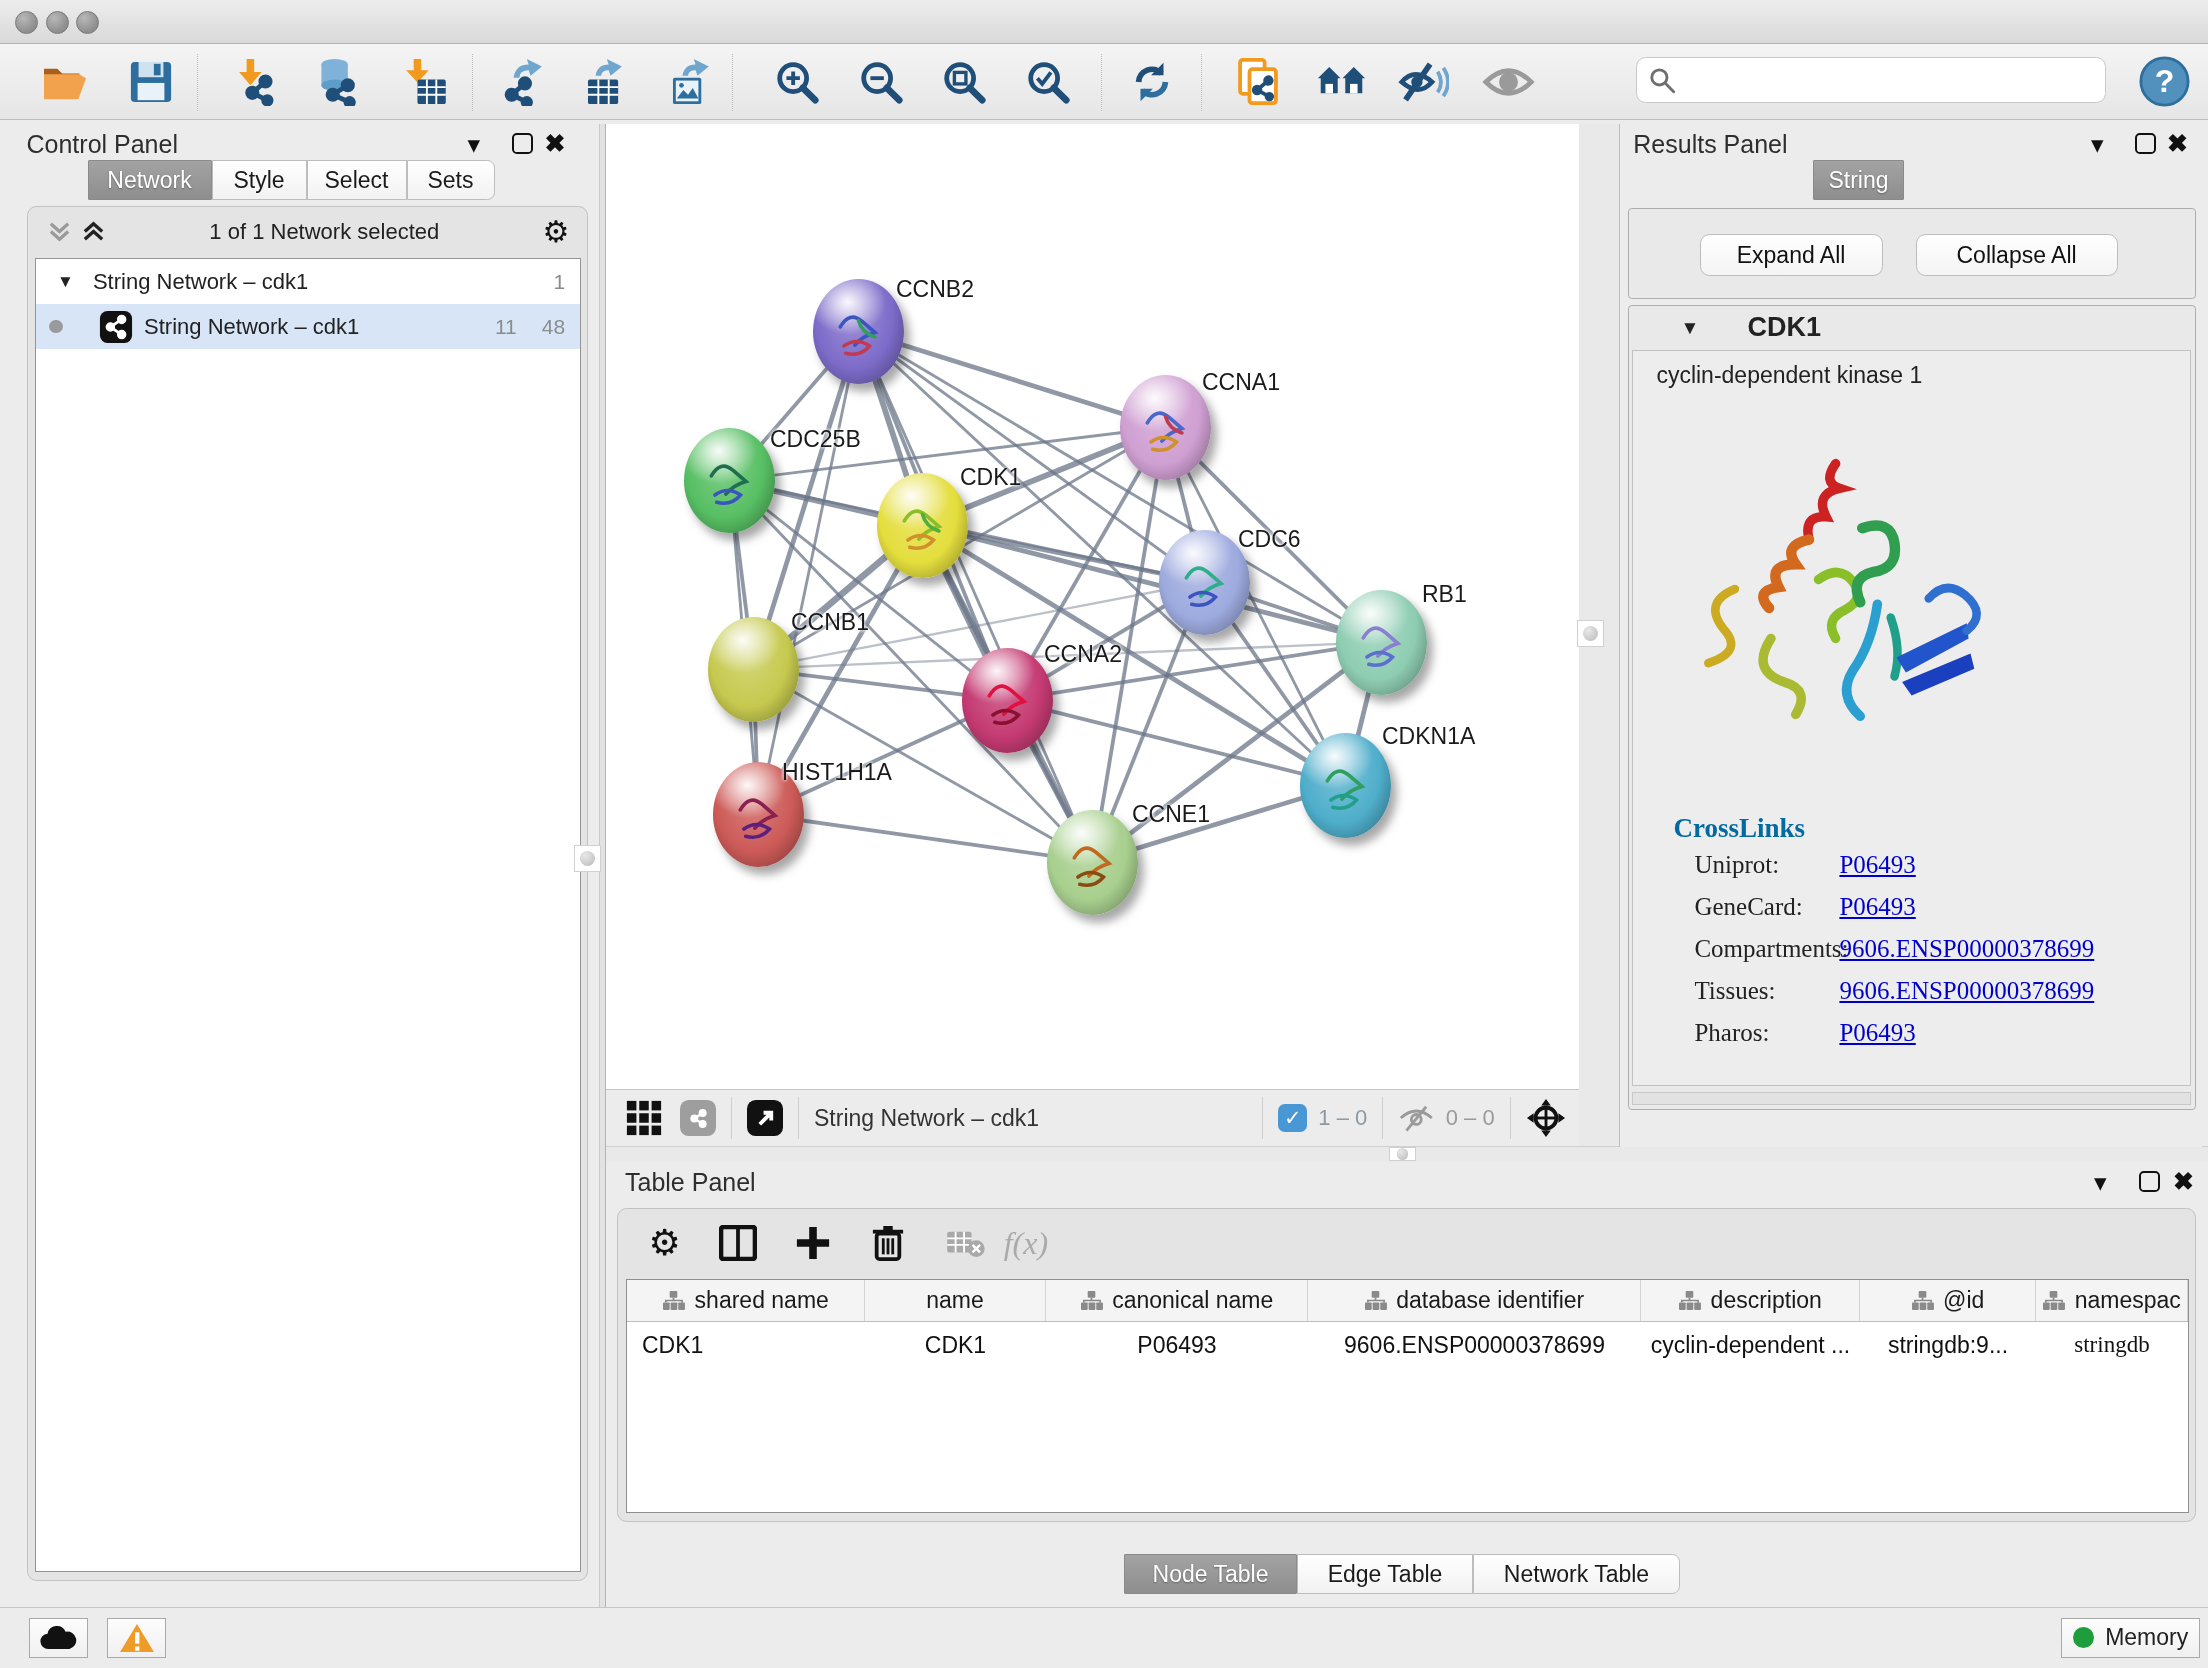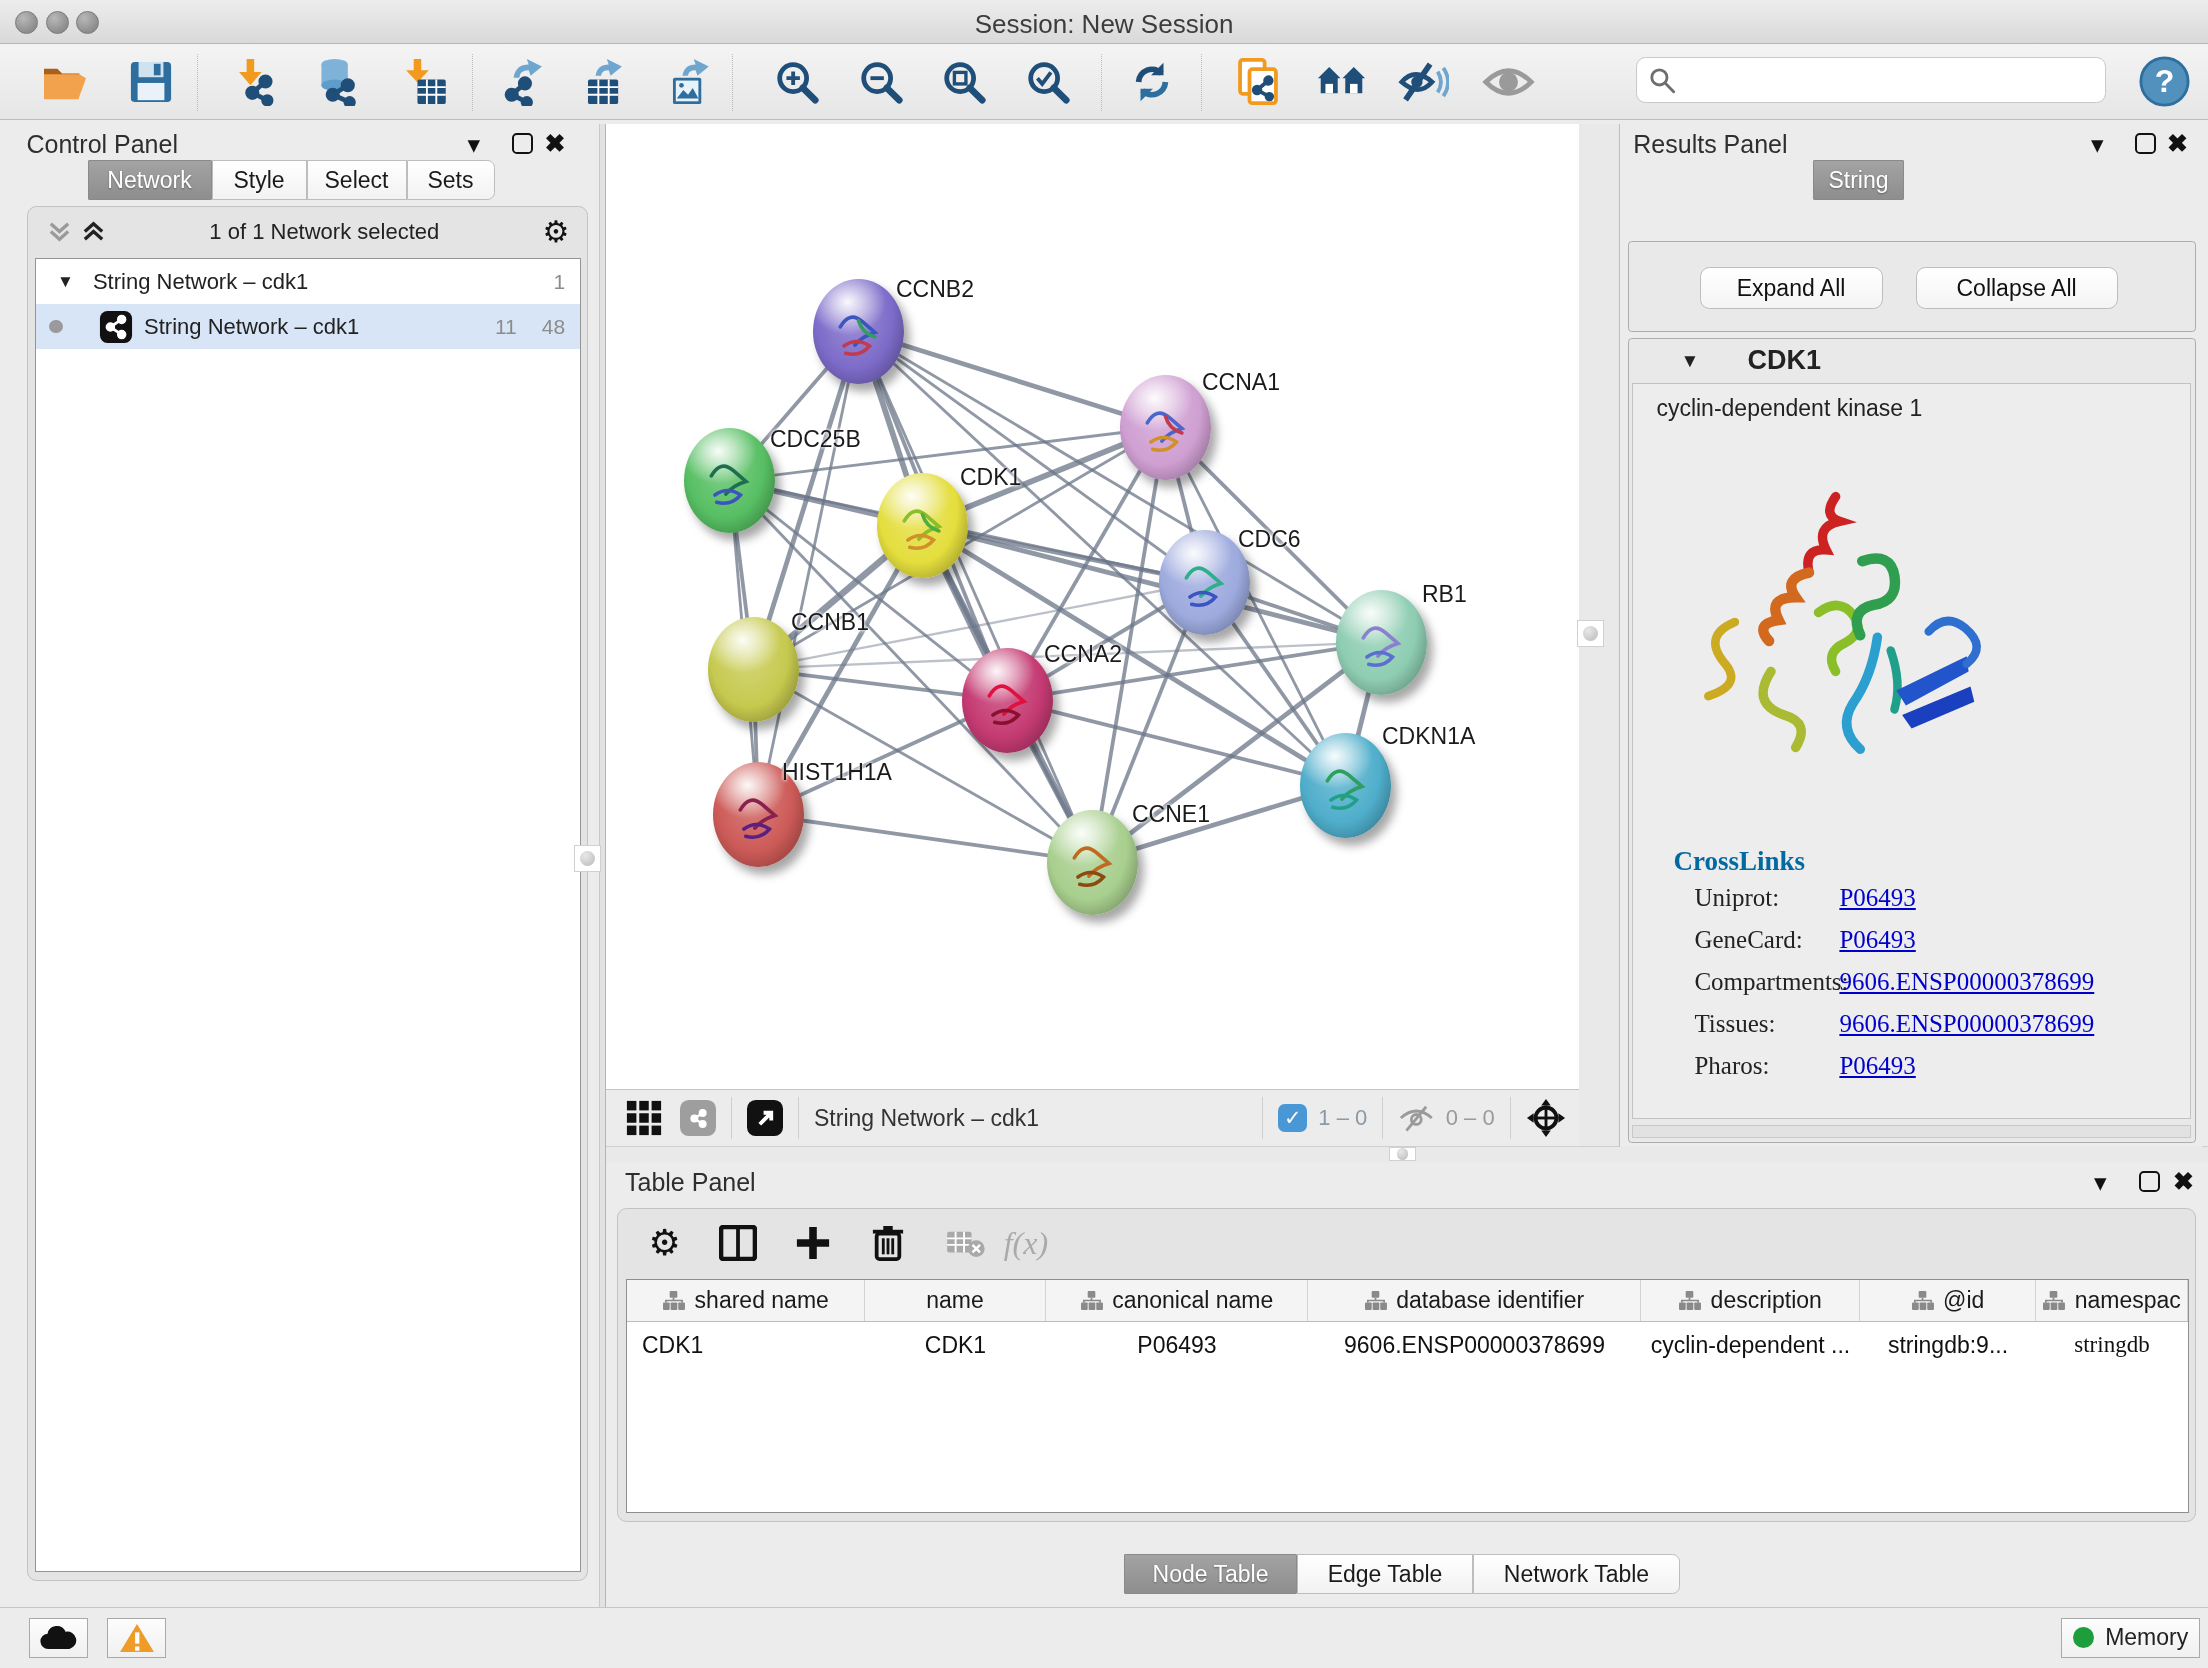--- a/index.html
+++ b/index.html
@@ -53,21 +53,21 @@
   .rounded-ic { width:36px; height:36px; border-radius:8.6px; display:flex; align-items:center; justify-content:center; }
   #view-title { font-size:23px; color:#333; }
   .statnum { font-size:22px; color:#8b99a7; }
 
   
   .grip { background:#fff; border:1px solid #d0d0d0; display:flex; align-items:center; justify-content:center; }
   .grip i { display:block; width:15px; height:15px; border-radius:50%; background:radial-gradient(circle at 35% 30%,#e8e8e8,#b9b9b9); }
 
   
   #results-panel { left:1619px; top:124px; width:583px; height:1023px; background:#ececec; border-left:1.9px solid #bdbdbd; }
-  .rbox { position:absolute; left:7.6px; width:568px; background:#e9e9e9; border:1px solid #adadad; border-radius:3.8px;margin-top:33px; }
+  .rbox { position:absolute; left:7.6px; width:568px; background:#e9e9e9; border:1px solid #adadad; border-radius:3.8px; }
   .pushbtn { height:42px; background:linear-gradient(#ffffff,#f4f4f4); border:1px solid #bdbdbd; border-radius:9.5px;
     font-size:23px; display:flex; align-items:center; justify-content:center; color:#111; }
   #rp-content { position:absolute; left:3.8px; top:44px; right:3.8px; height:736px; background:#ededed; border:1px solid #c2c2c2; }
   .xl-title { font-family:"Liberation Serif",serif; font-weight:bold; font-size:27px; color:#0369a1; }
   .xl-row { position:absolute; font-family:"Liberation Serif",serif; font-size:25px; }
   .xl-row a { color:#0000cc; text-decoration:underline; }
 
   
   #table-panel { left:606px; top:1162px; width:1603px; height:445px; background:#ececec; }
   #tp-inner { left:11.4px; top:46px; width:1579px; height:314px; background:#e4e4e4; border:1px solid #c2c2c2; border-radius:9.5px; }
@@ -86,21 +86,20 @@
   #memory-btn { left:2061px; top:9.5px; width:139px; height:40px; background:linear-gradient(#fdfdfd,#f0f0f0); border:1.9px solid #a9a9a9; display:flex; align-items:center; justify-content:center; gap:11.4px; font-size:23px; }
   #memory-btn i { width:21px; height:21px; border-radius:50%; background:#1d9d3c; display:block; }
 </style>
 </head>
 <body>
 
 <div id="titlebar" class="abs">
   <div class="traffic abs" style="left:15px"></div>
   <div class="traffic abs" style="left:46px"></div>
   <div class="traffic abs" style="left:76px"></div>
-  <div id="win-title" class="abs">Session: New Session</div>
 </div>
 
 <div id="toolbar" class="abs">
   <div class="tbtn abs" style="left:38px">
     <svg width="48" height="42" viewBox="0 0 50 44">
       <path d="M3 8 h14 l5 5 h18 v6 H3z" fill="#a9601c"></path>
         <path d="M3 14 h37 l7 4 -8 22 H3z" fill="#f2a24c"></path>
     </svg>
     </div>
   <div class="tbtn abs" style="left:124px">

